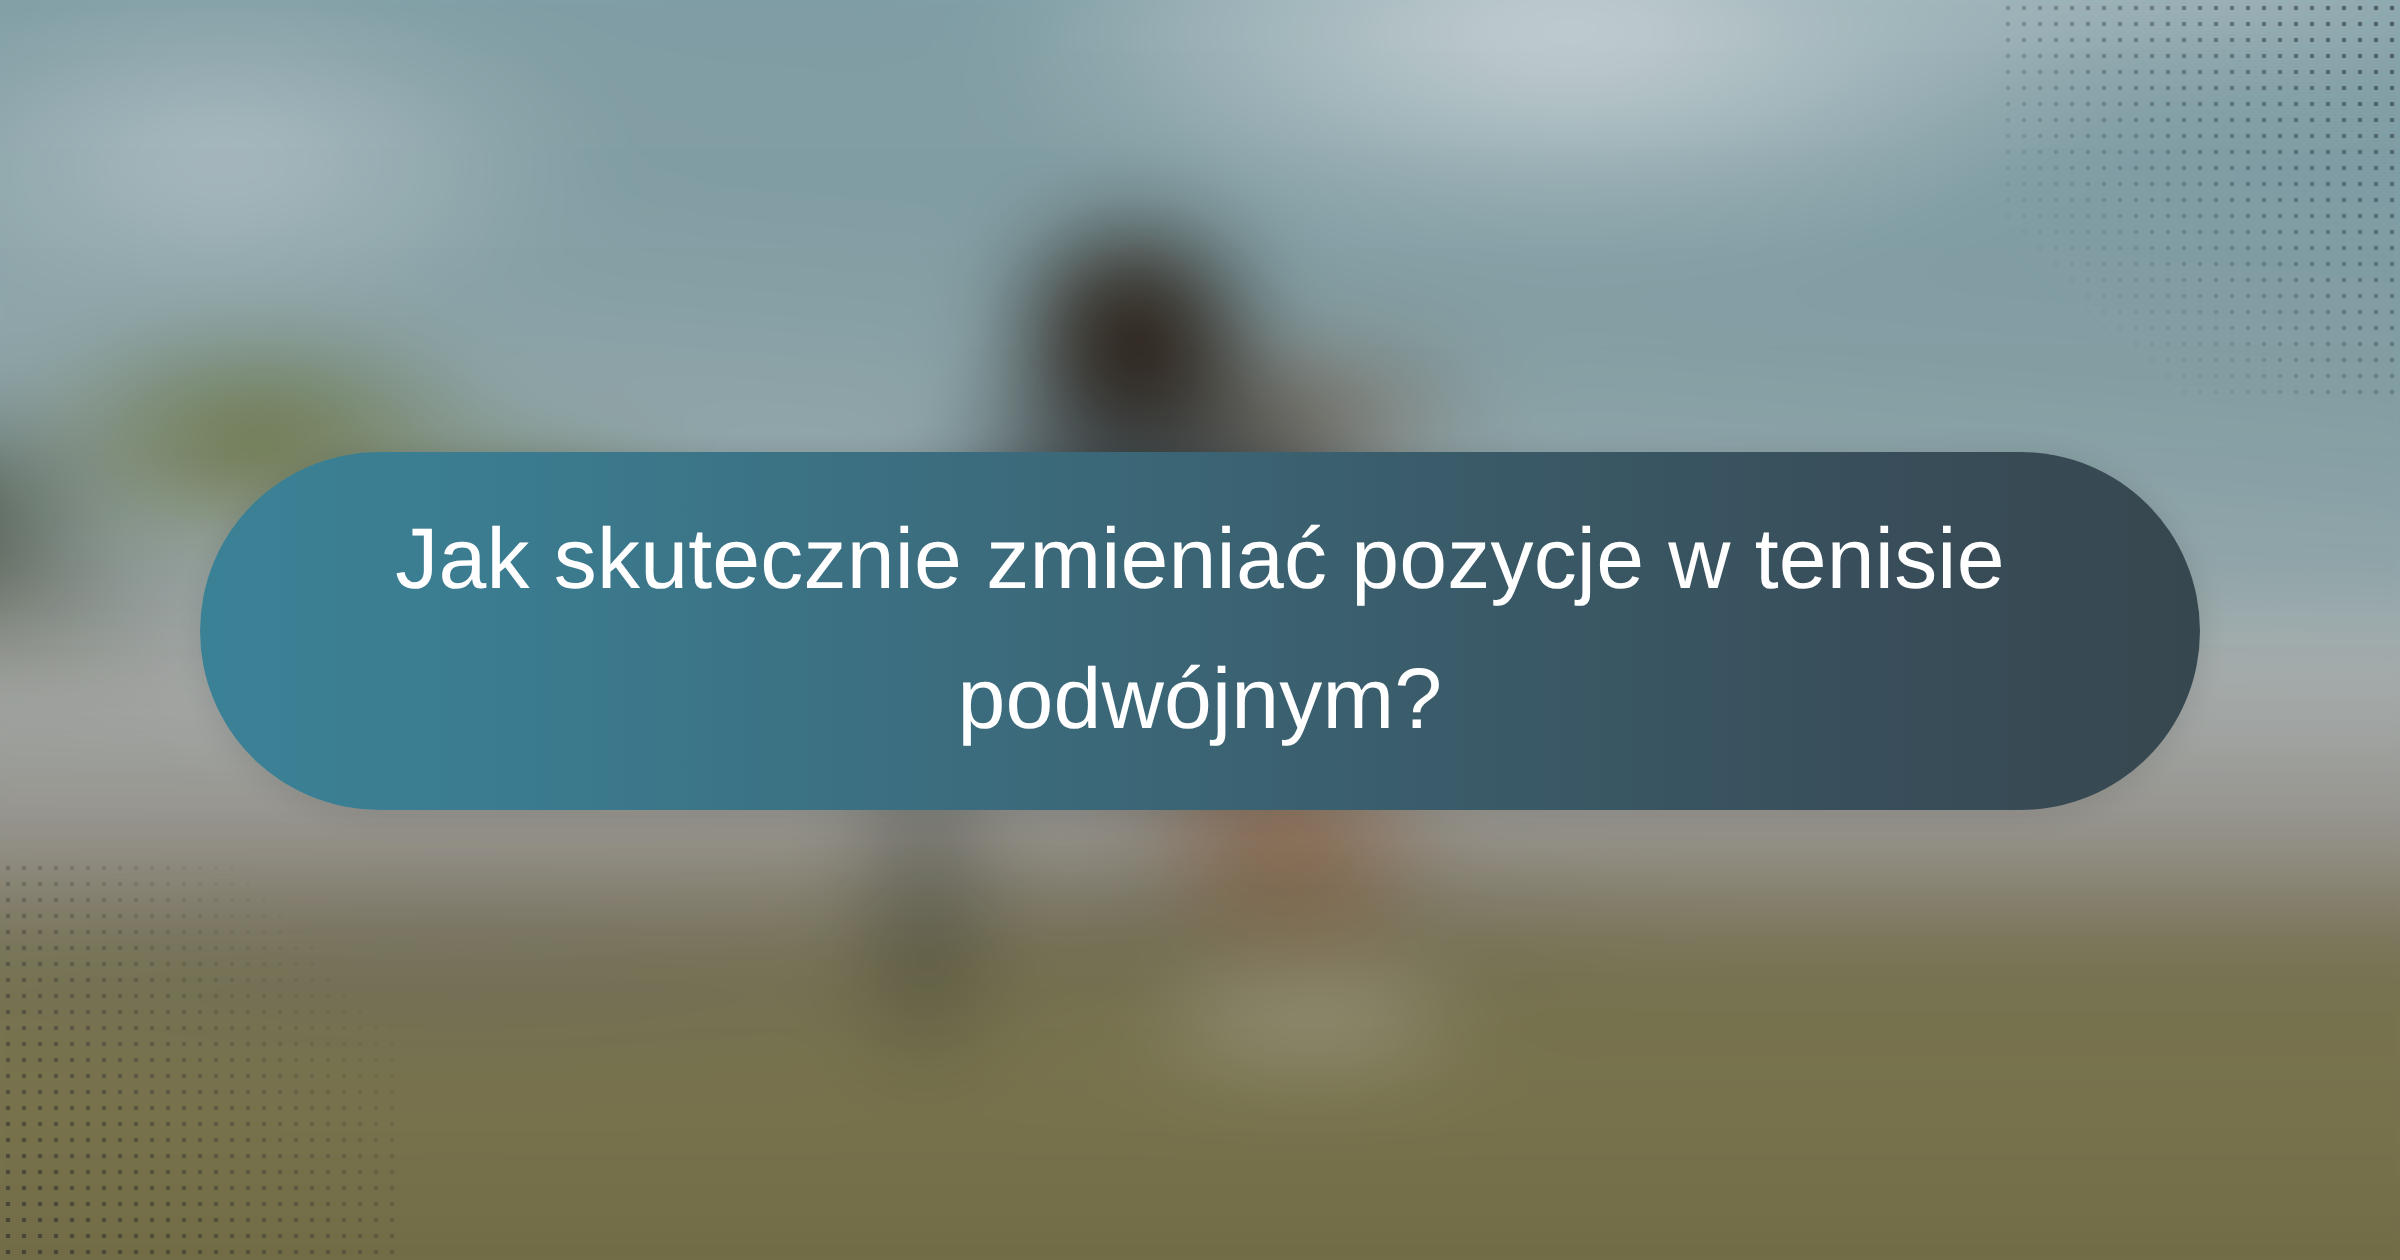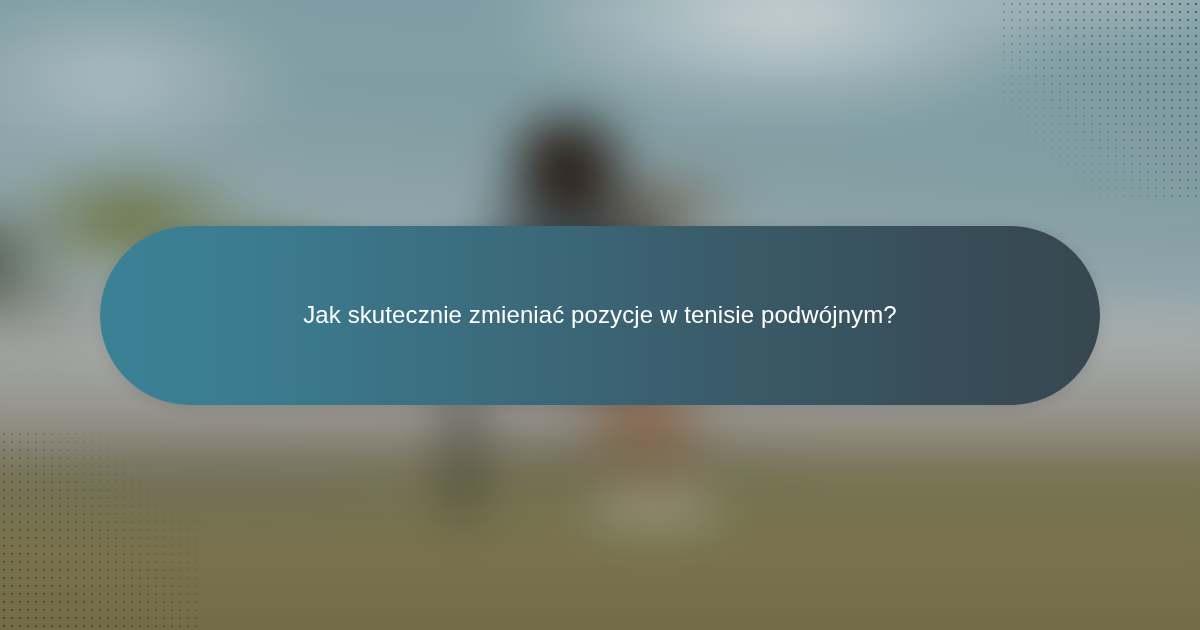--- a/index.html
+++ b/index.html
@@ -174,21 +174,21 @@
   }
 
   .title-text {
     margin: 14px;
     padding: 0 72px;
     width: 100%;
     box-sizing: border-box;
     text-align: center;
     color: #ffffff;
     font-family: "Liberation Sans", sans-serif;
-    font-size: 24px;
+    font-size: 43px;
     font-weight: 400;
     line-height: 1.62;
     letter-spacing: .1px;
     text-rendering: optimizeLegibility;
   }
 </style>
 </head>
 <body>
 
 <div class="stage">

